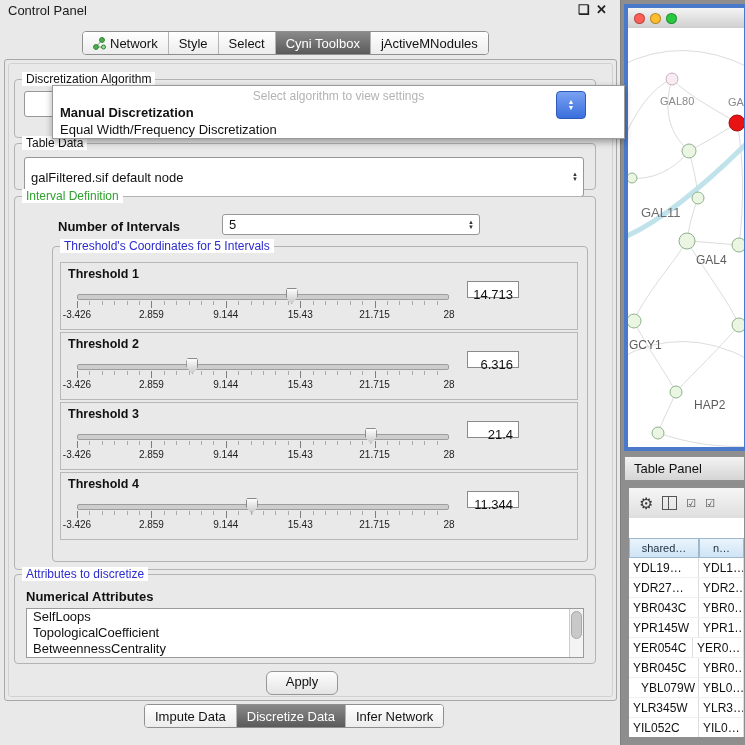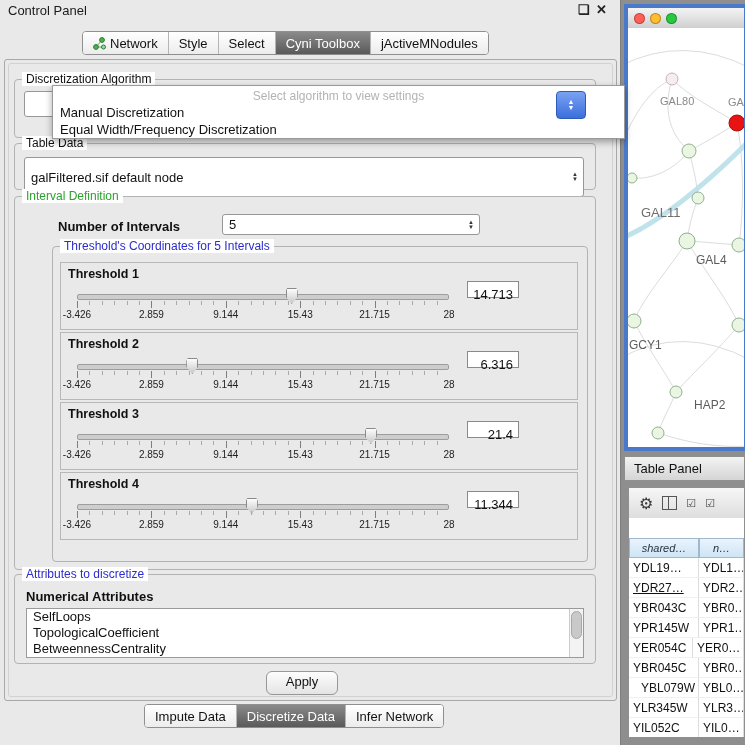--- a/index.html
+++ b/index.html
@@ -28,21 +28,21 @@
   .combo{position:absolute;display:flex;align-items:center;background:#fff;border:1px solid #979797;border-radius:3px;font-size:13px;box-sizing:border-box;padding-left:6px;}
   .stepper{margin-left:auto;display:flex;flex-direction:column;align-items:center;justify-content:center;padding:0 5px;color:#333;}
   .stepper span{font-size:6px;line-height:5px;}
   .blue-stepper{position:absolute;display:flex;flex-direction:column;align-items:center;justify-content:center;
       background:linear-gradient(#7ba2f2,#3a6fdd);border:1px solid #2f5bb8;border-radius:4px;color:#fff;z-index:6;}
   .blue-stepper span{font-size:7px;line-height:6px;}
 
   .popup{position:absolute;background:#fff;border:1px solid #9a9a9a;box-shadow:0 3px 7px rgba(0,0,0,.35);z-index:5;margin-left:44px;}
   .popup .ph{color:#b3b3b3;text-align:center;font-size:12px;padding:3px 0 1px;}
   .popup .opt{font-size:13px;padding:1px 7px;}
-  .popup .opt.bold{font-weight:normal;}
+  .popup .opt.bold{font-weight:bold;}
 
   
   .thr-panel{position:absolute;left:60px;width:518px;height:68px;border:1px solid #b8b8b8;background:#e9e9e9;box-sizing:border-box;}
   .thr-label{position:absolute;left:7px;top:4px;font-size:12.5px;font-weight:bold;}
   .slider-wrap{position:absolute;left:6px;top:24px;width:392px;height:38px;}
   .slider-inner{position:absolute;left:10px;right:10px;top:0;bottom:0;}
   .track{position:absolute;left:0;right:0;top:7px;height:4px;background:#cdcdcd;border:1px solid #9d9d9d;border-radius:2px;}
   .thumb{position:absolute;top:1px;width:12px;height:16px;background:linear-gradient(#fdfdfd,#c9c9c9);
          border:1px solid #8a8a8a;box-sizing:border-box;
          clip-path:polygon(12% 0,88% 0,100% 18%,100% 55%,50% 100%,0 55%,0 18%);}
@@ -70,21 +70,21 @@
   .light{width:11px;height:11px;border-radius:50%;border:1px solid rgba(0,0,0,.28);box-sizing:border-box;}
   .net-canvas{position:absolute;left:0;top:20px;right:0;bottom:0;background:#fff;overflow:hidden;}
 
   .tp-bar{position:absolute;left:624px;top:456px;width:121px;height:25px;background:linear-gradient(#f3f3f3,#d5d5d5);border:1px solid #8f8f8f;box-sizing:border-box;display:flex;align-items:center;padding-left:9px;font-size:13px;}
   .table-window{position:absolute;left:628px;top:487px;width:117px;height:251px;background:#e8e8e8;border:1px solid #8f8f8f;box-sizing:border-box;}
   .tw-toolbar{position:absolute;left:0;top:0;right:0;height:30px;background:linear-gradient(#f6f6f6,#dedede);border-bottom:1px solid #bcbcbc;display:flex;align-items:center;gap:9px;padding-left:10px;}
   .gear{font-size:16px;color:#3a3a3a;}
   .cols-icon{width:13px;height:12px;border:1px solid #555;background:linear-gradient(90deg,transparent 5px,#555 5px 6px,transparent 6px);}
   .chk{font-size:11px;color:#444;}
   .tw-strip{position:absolute;left:0;top:30px;right:0;height:20px;background:#ffffff;}
-  .thead{position:absolute;left:0;top:50px;right:0;height:20px;display:flex;font-style:italic;}
+  .thead{position:absolute;left:0;top:50px;right:0;height:20px;display:flex;}
   .th{box-sizing:border-box;background:linear-gradient(#eaf4fd,#cfe4f5);border:1px solid #9fb8cd;font-size:11px;display:flex;align-items:center;justify-content:center;color:#1c2c3c;}
   .tbody{position:absolute;left:0;top:70px;right:0;bottom:0;background:#fff;overflow:hidden;}
   .trow{display:flex;height:20px;}
   .td{box-sizing:border-box;font-size:12px;line-height:20px;padding-left:4px;border-right:1px solid #ddd;border-bottom:1px solid #f0f0f0;white-space:nowrap;overflow:hidden;}
 
   .net-icon-svg{display:block;}
 </style>
 </head>
 <body>
 
@@ -337,21 +337,21 @@
     <div class="thead">
       <div class="th" style="width:70px;">shared…</div>
       <div class="th" style="flex:1;">n…</div>
     </div>
     <div class="tbody">
       <div class="trow">
         <div class="td" style="width:70px;">YDL19…</div>
         <div class="td" style="flex:1;">YDL1…</div>
       </div>
       <div class="trow">
-        <div class="td" style="width:70px;text-decoration:underline;">YDR27…</div>
+        <div class="td" style="width:70px;">YDR27…</div>
         <div class="td" style="flex:1;">YDR2…</div>
       </div>
       <div class="trow">
         <div class="td" style="width:70px;">YBR043C</div>
         <div class="td" style="flex:1;">YBR0…</div>
       </div>
       <div class="trow">
         <div class="td" style="width:70px;">YPR145W</div>
         <div class="td" style="flex:1;">YPR1…</div>
       </div>

